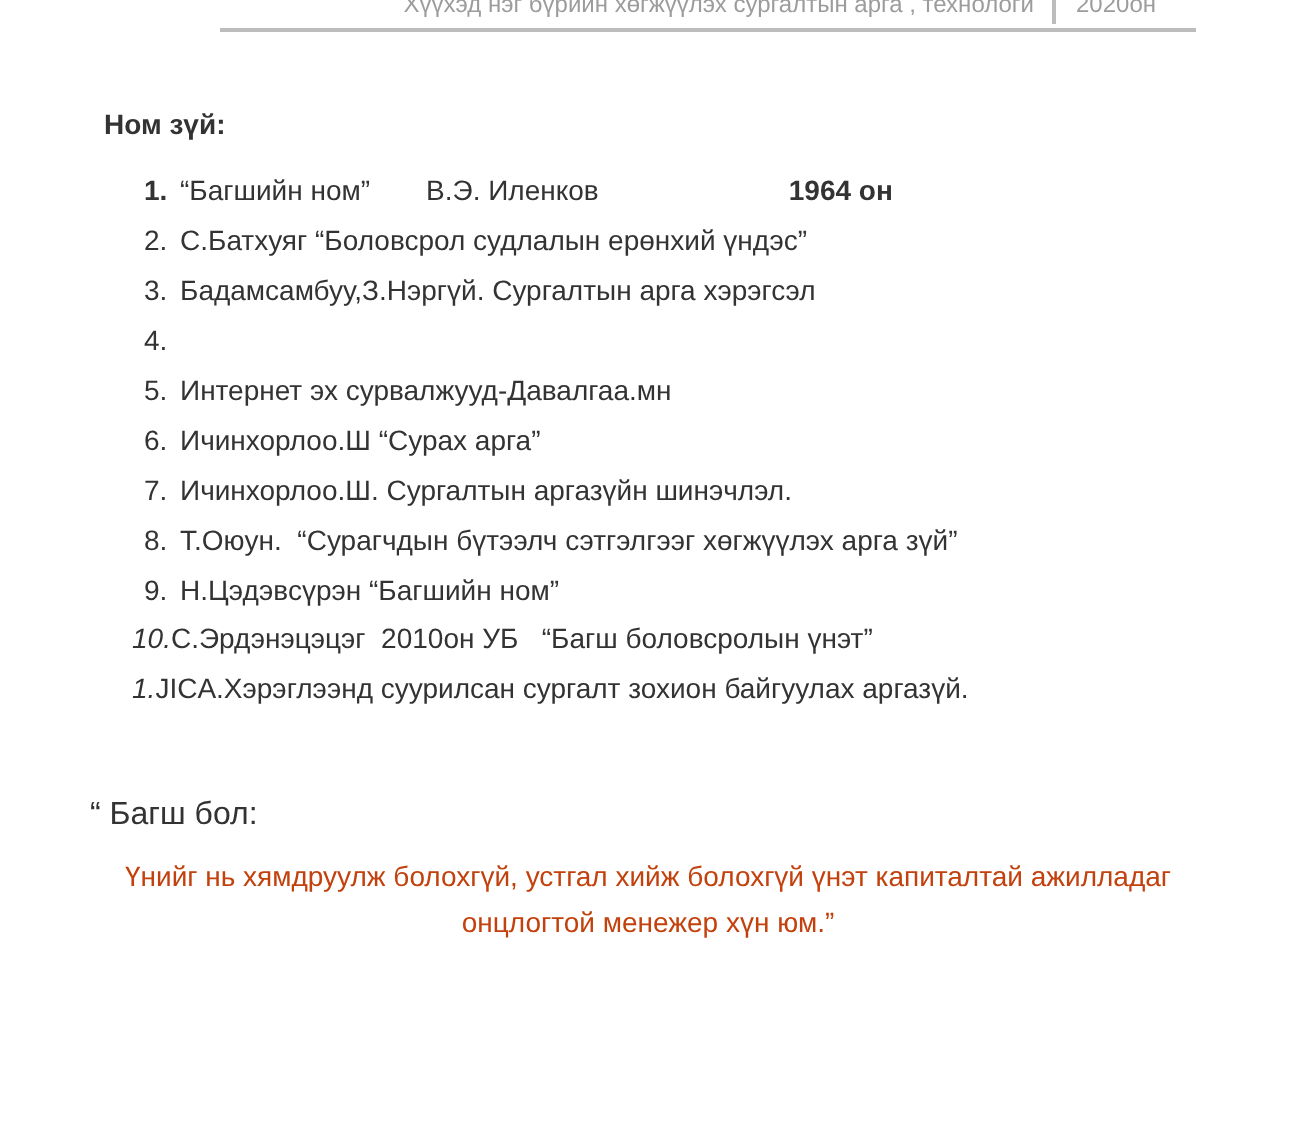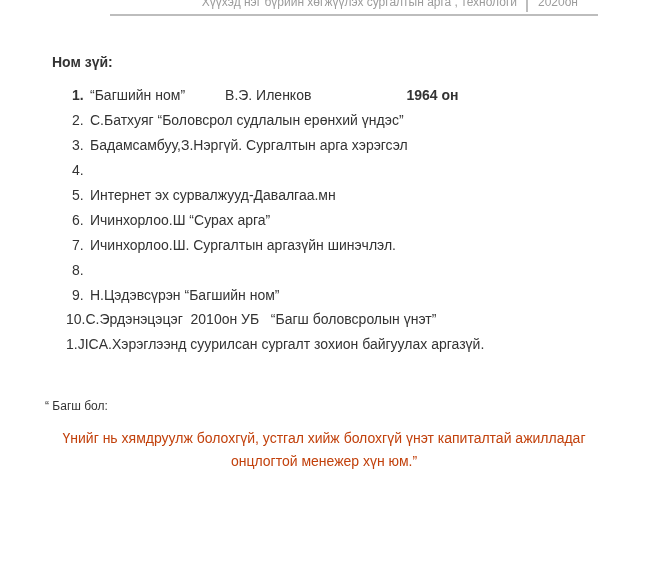--- a/index.html
+++ b/index.html
@@ -77,30 +77,30 @@
     white-space: pre;
   }
   ol.bib li .num { display: inline-block; }
   
   ol.bib li:nth-child(-n+9) .num {
     width: 24px;
     padding-left: 6px;
     box-sizing: border-box;
   }
   
-  ol.bib li:nth-child(n+10) .num { width: auto; }
+  ol.bib li:nth-child(n+10) .num { width: auto; font-style: italic; }
   ol.bib li:first-child .num { font-weight: bold; }
-  .bib-author { margin-left: 40px; }
+  .bib-author { margin-left: 28px; }
   .bib-year   { margin-left: 95px; font-weight: bold; }
   
   .quote-open {
     position: absolute;
     left: 45px;
     top: 399px;
-    font-size: 12px;
+    font-size: 16px;
     color: #333333;
     white-space: pre;
   }
   .quote-body {
     position: absolute;
     left: 45px;
     top: 427px;
     width: 558px;
     text-align: center;
     font-size: 14px;
@@ -145,21 +145,21 @@
     <li>
       <span class="num">5.</span><span>Интернет эх сурвалжууд-Давалгаа.мн</span>
     </li>
     <li>
       <span class="num">6.</span><span>Ичинхорлоо.Ш “Сурах арга”</span>
     </li>
     <li>
       <span class="num">7.</span><span>Ичинхорлоо.Ш. Сургалтын аргазүйн шинэчлэл.</span>
     </li>
     <li>
-      <span class="num">8.</span>
+      <span class="num">8.</span><span>Т.Оюун.  “Сурагчдын бүтээлч сэтгэлгээг хөгжүүлэх арга зүй”</span>
     </li>
     <li>
       <span class="num">9.</span><span>Н.Цэдэвсүрэн “Багшийн ном”</span>
     </li>
     <li>
       <span class="num">10.</span><span>С.Эрдэнэцэцэг  2010он УБ   “Багш боловсролын үнэт”</span>
     </li>
     <li>
       <span class="num">1.</span><span>JICA.Хэрэглээнд суурилсан сургалт зохион байгуулах аргазүй.</span>
     </li>

